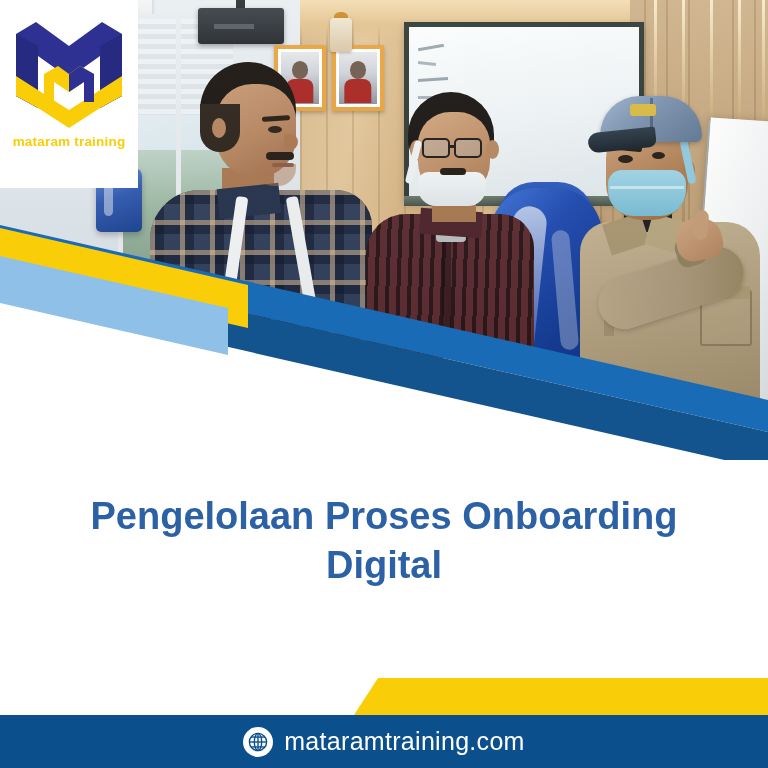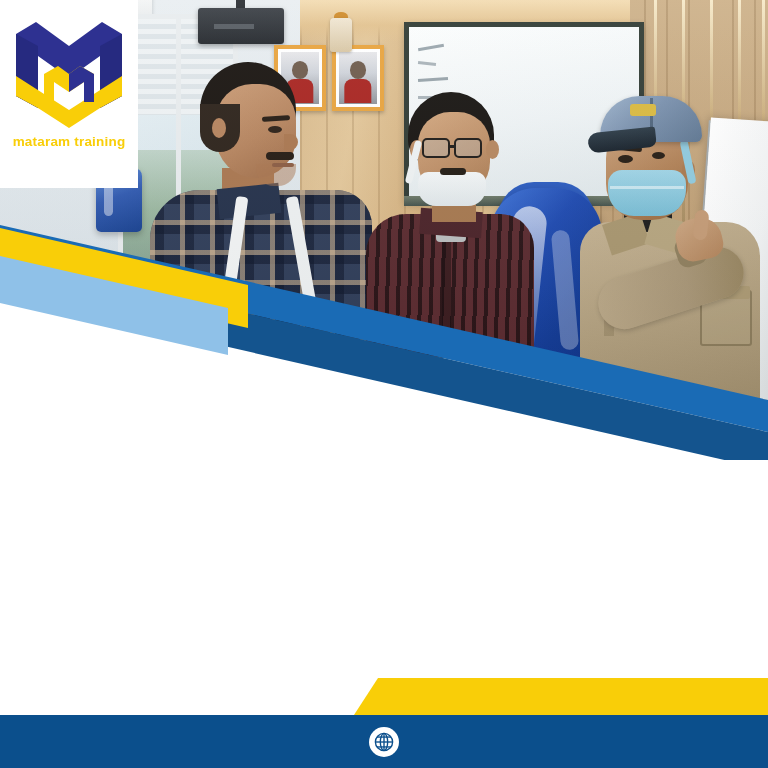--- a/index.html
+++ b/index.html
@@ -418,29 +418,31 @@
       <polygon points="108,18 86,30 86,92 108,80" fill="#262A80"></polygon>
 
       <polygon points="2,80 24,92 55,112 86,92 108,80 108,60 55,94 2,60" fill="#F9CE08"></polygon>
 
       <polygon points="30,58 44,50 55,58 66,50 80,58 80,86 70,86 70,66 55,76 40,66 40,86 30,86" fill="#F9CE08"></polygon>
       <polygon points="55,58 66,50 80,58 80,86 70,86 70,66 55,76" fill="#2E3191"></polygon>
     </svg>
     <div class="logo-txt">mataram training</div>
   </div>
 
+  <div id="title-sub">Pengelolaan Proses Onboarding Digital</div>
 
   <div id="yellow-foot"></div>
 
   <div id="footer-bar">
     <span id="globe-icon">
       <svg width="22" height="22" viewBox="0 0 24 24" fill="none" stroke="#0B4F8C" stroke-width="1.5">
         <circle cx="12" cy="12" r="9.4"></circle>
         <ellipse cx="12" cy="12" rx="4" ry="9.4"></ellipse>
         <line x1="2.6" y1="12" x2="21.4" y2="12"></line>
         <line x1="4.2" y1="6.6" x2="19.8" y2="6.6"></line>
         <line x1="4.2" y1="17.4" x2="19.8" y2="17.4"></line>
         <line x1="12" y1="2.6" x2="12" y2="21.4"></line>
       </svg>
     </span>
+    <span id="site-url">mataramtraining.com</span>
   </div>
 
 </div>
 
 </body></html>

